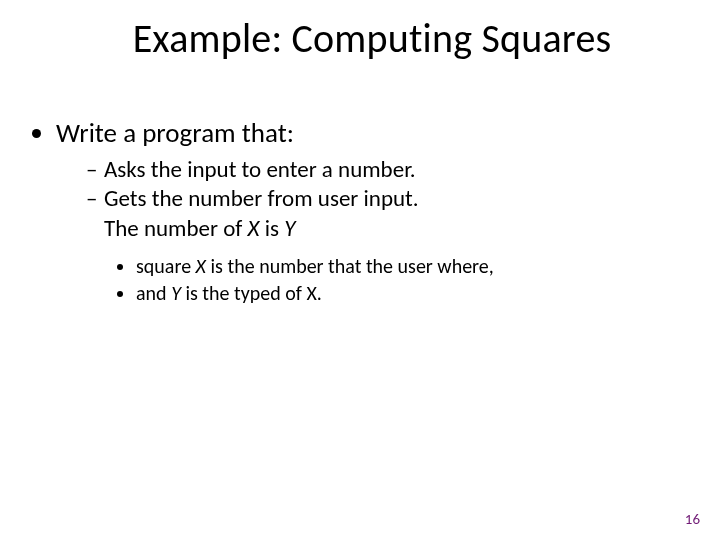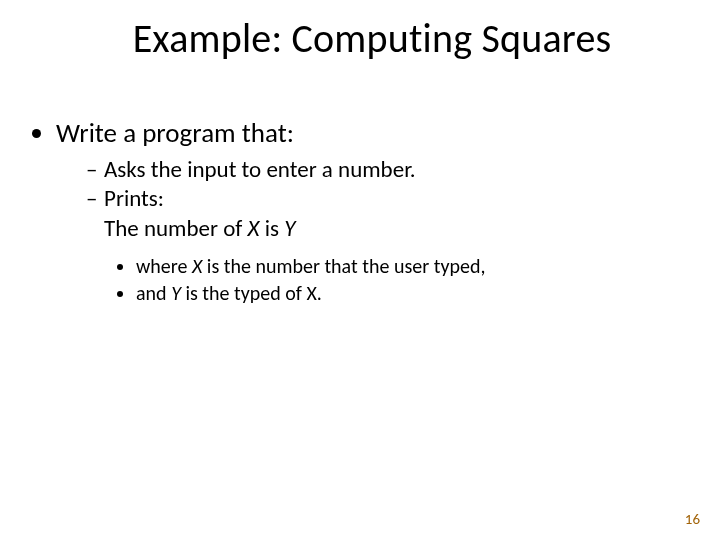--- a/index.html
+++ b/index.html
@@ -74,46 +74,46 @@
   }
   ul.l3 > li {
     line-height: 1.32;
   }
   .ital { font-style: italic; }
   .pagenum {
     position: absolute;
     right: 20px;
     bottom: 12px;
     font-size: 15px;
-    color: #a16207;
+    color: #701a75;
   }
 </style>
 </head>
 <body>
 
 <div class="slide">
 
   <div class="title">Example: Computing Squares</div>
 
   <div class="content">
     <ul class="l1">
       <li>
         <span>Write a program that:</span>
 
         <ul class="l2">
           <li>Asks the input to enter a number.</li>
-          <li>Prints:</li>
+          <li>Gets the number from user input.</li>
         </ul>
         <div class="l2-cont">
           <span>The number of </span><span class="ital">X</span><span> is </span><span class="ital">Y</span>
         </div>
 
         <ul class="l3">
           <li>
-            <span>where </span><span class="ital">X</span><span> is the number that the user typed,</span>
+            <span>square </span><span class="ital">X</span><span> is the number that the user where,</span>
           </li>
           <li>
             <span>and </span><span class="ital">Y</span><span> is the typed of X.</span>
           </li>
         </ul>
       </li>
     </ul>
   </div>
 
   <div class="pagenum">16</div>

